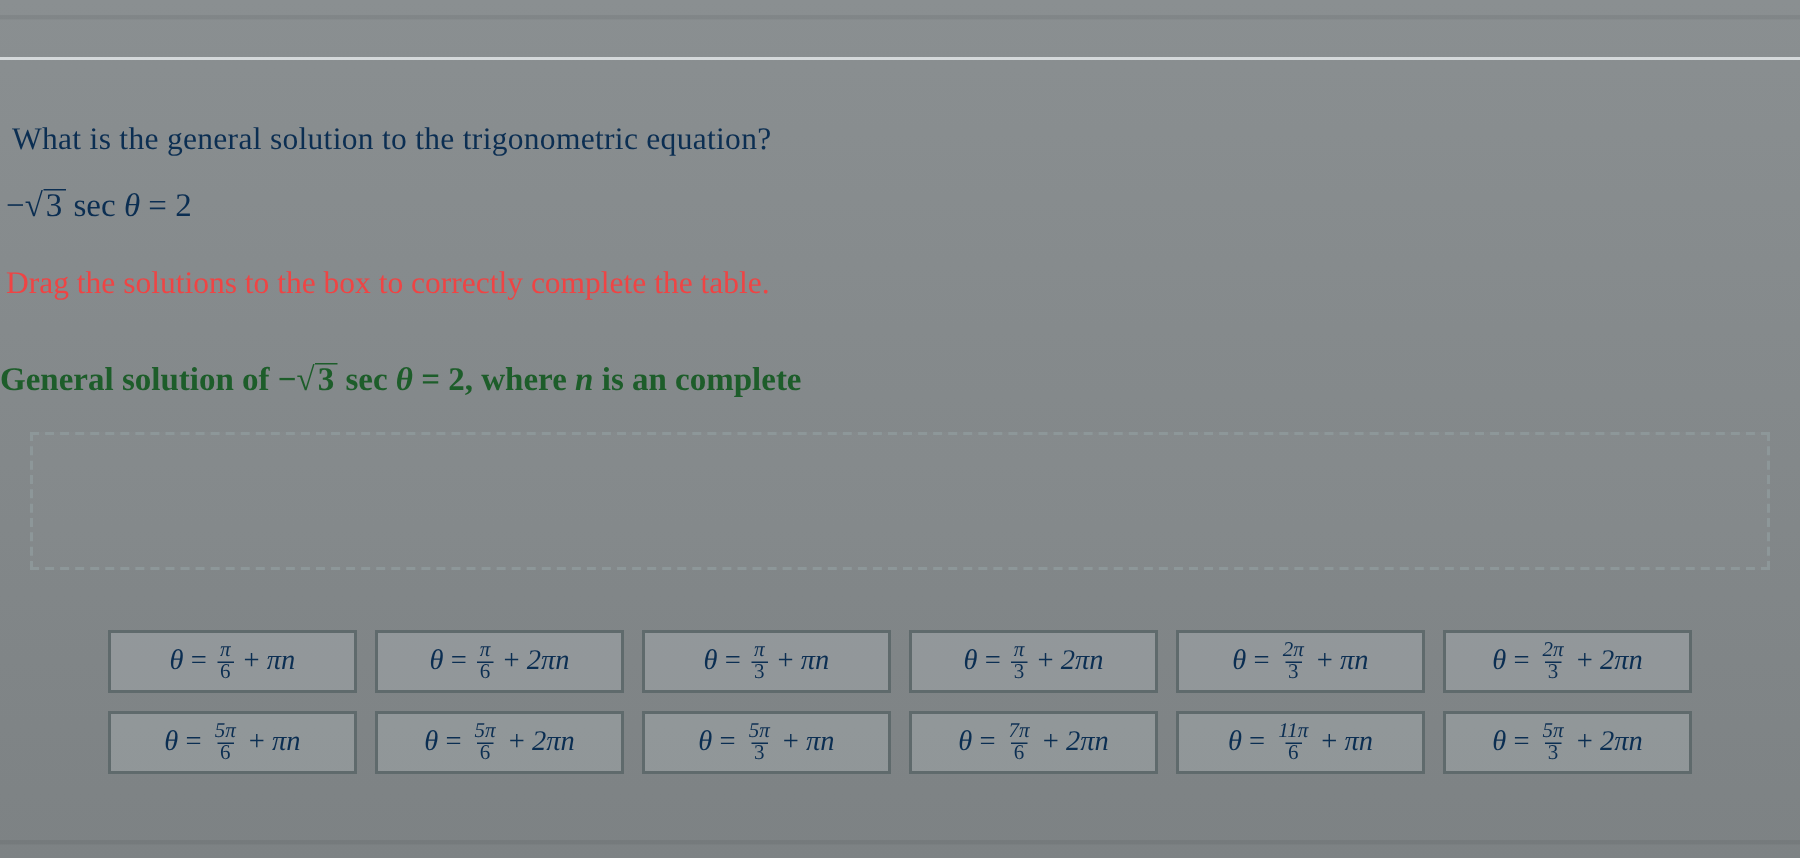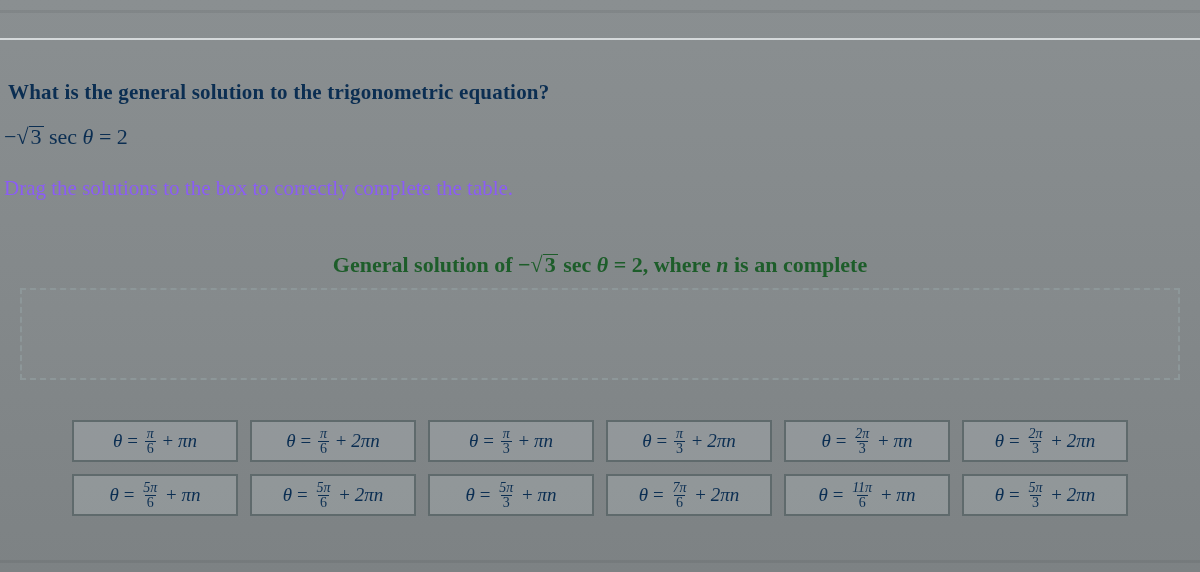--- a/index.html
+++ b/index.html
@@ -23,21 +23,20 @@
     background: #e8ecee;
     opacity: 0.8;
   }
   .question {
     position: absolute;
     top: 80px;
     left: 8px;
     color: #0b2e52;
     font-size: 21px;
     letter-spacing: 0.2px;
-    font-weight: bold;
   }
   .equation {
     position: absolute;
     top: 124px;
     left: 4px;
     color: #0b2e52;
     font-size: 22px;
     font-weight: 500;
   }
   .sqrt {
@@ -51,28 +50,27 @@
   .rbody {
     border-top: 1.5px solid #0b2e52;
     padding: 0 2px;
     line-height: 20px;
   }
   .greenrbody { border-top: 1.5px solid #1d5d2a; }
   .instruction {
     position: absolute;
     top: 176px;
     left: 4px;
-    color: #8b5cf6;
+    color: #ef4444;
     font-size: 21px;
   }
   .table-title {
     position: absolute;
-    top: 252px;
+    top: 240px;
     left: 0; right: 0;
-    text-align: center;
     color: #1d5d2a;
     font-size: 22px;
     font-weight: 600;
   }
   .dropbox {
     position: absolute;
     top: 288px;
     left: 20px;
     width: 1160px;
     height: 92px;

